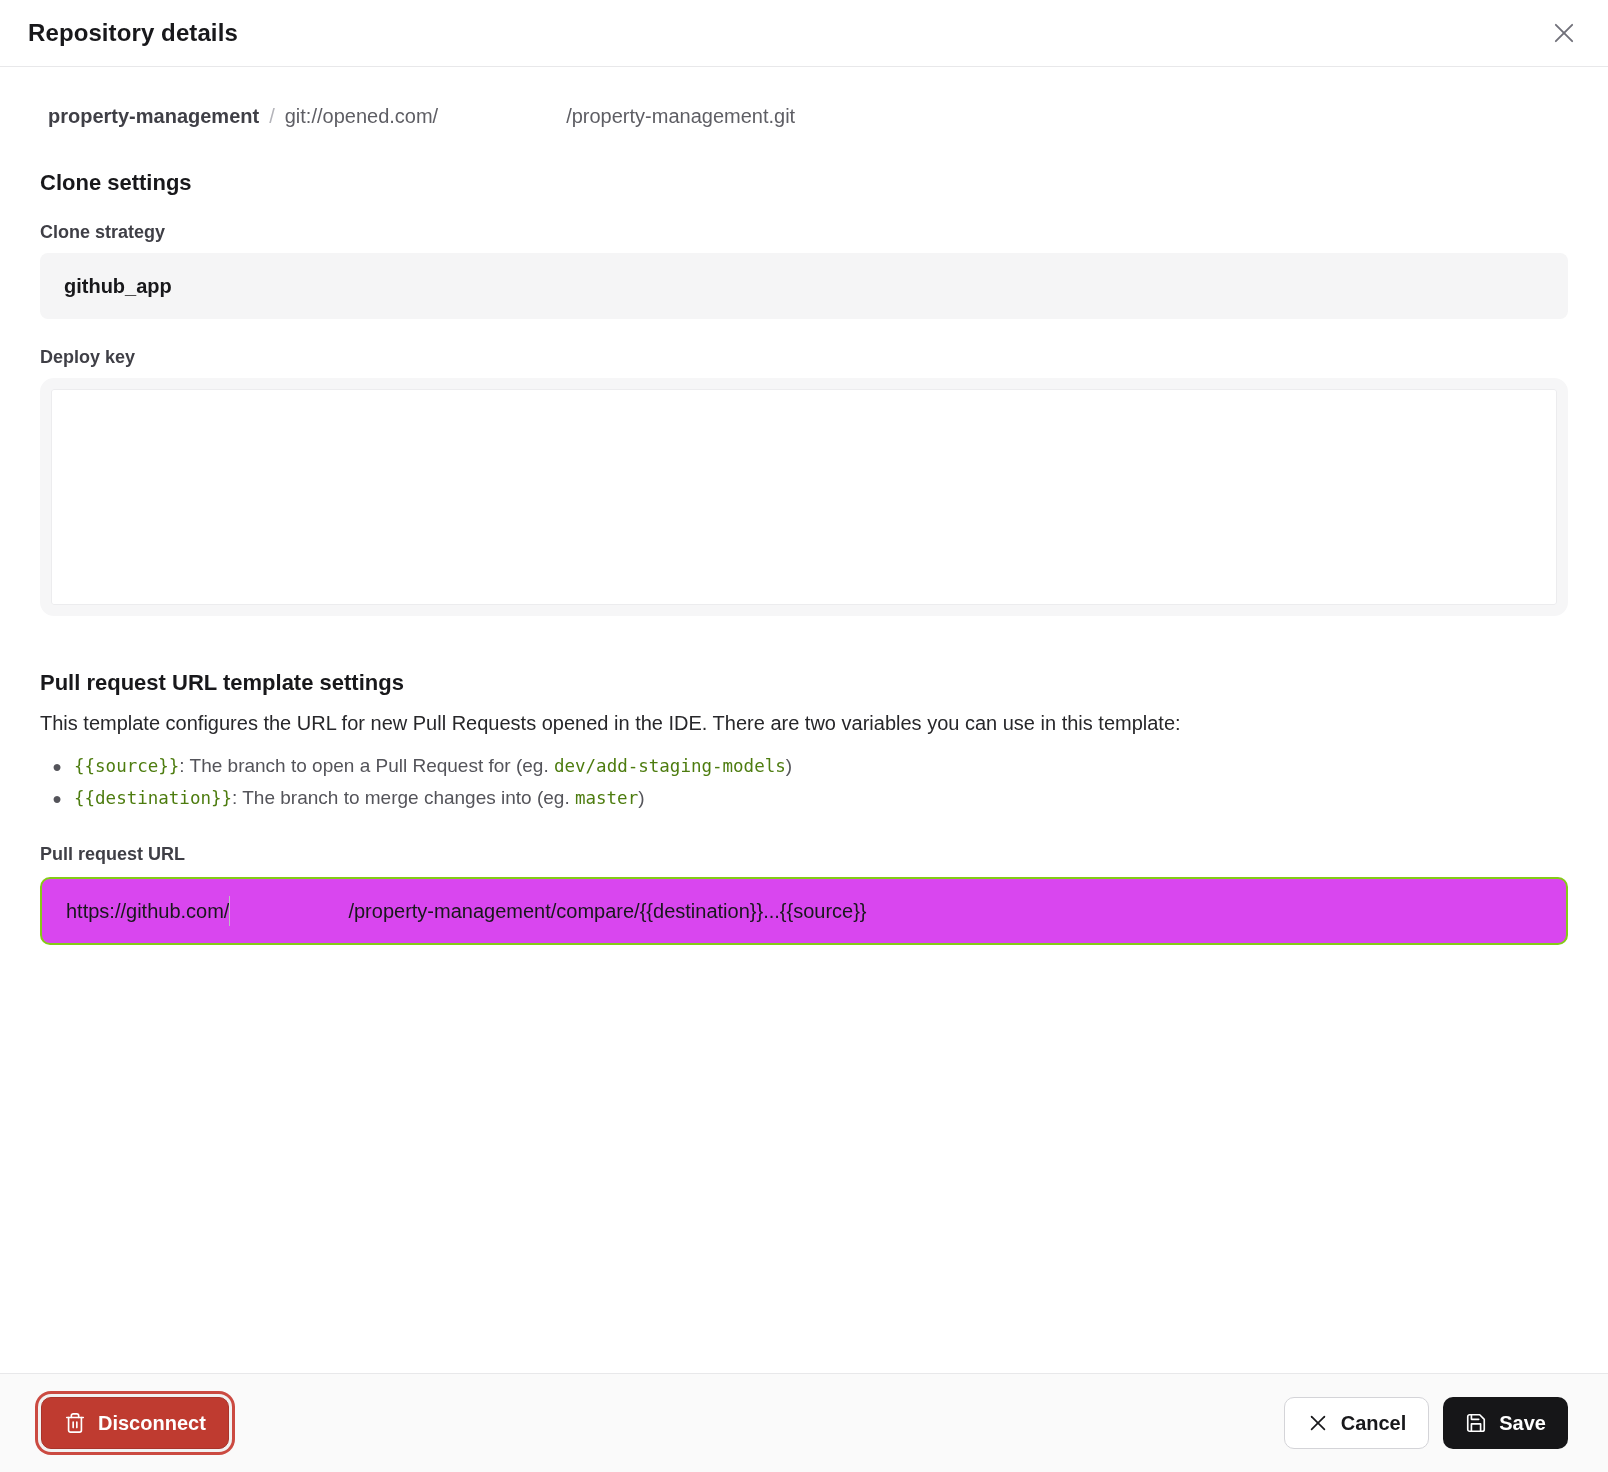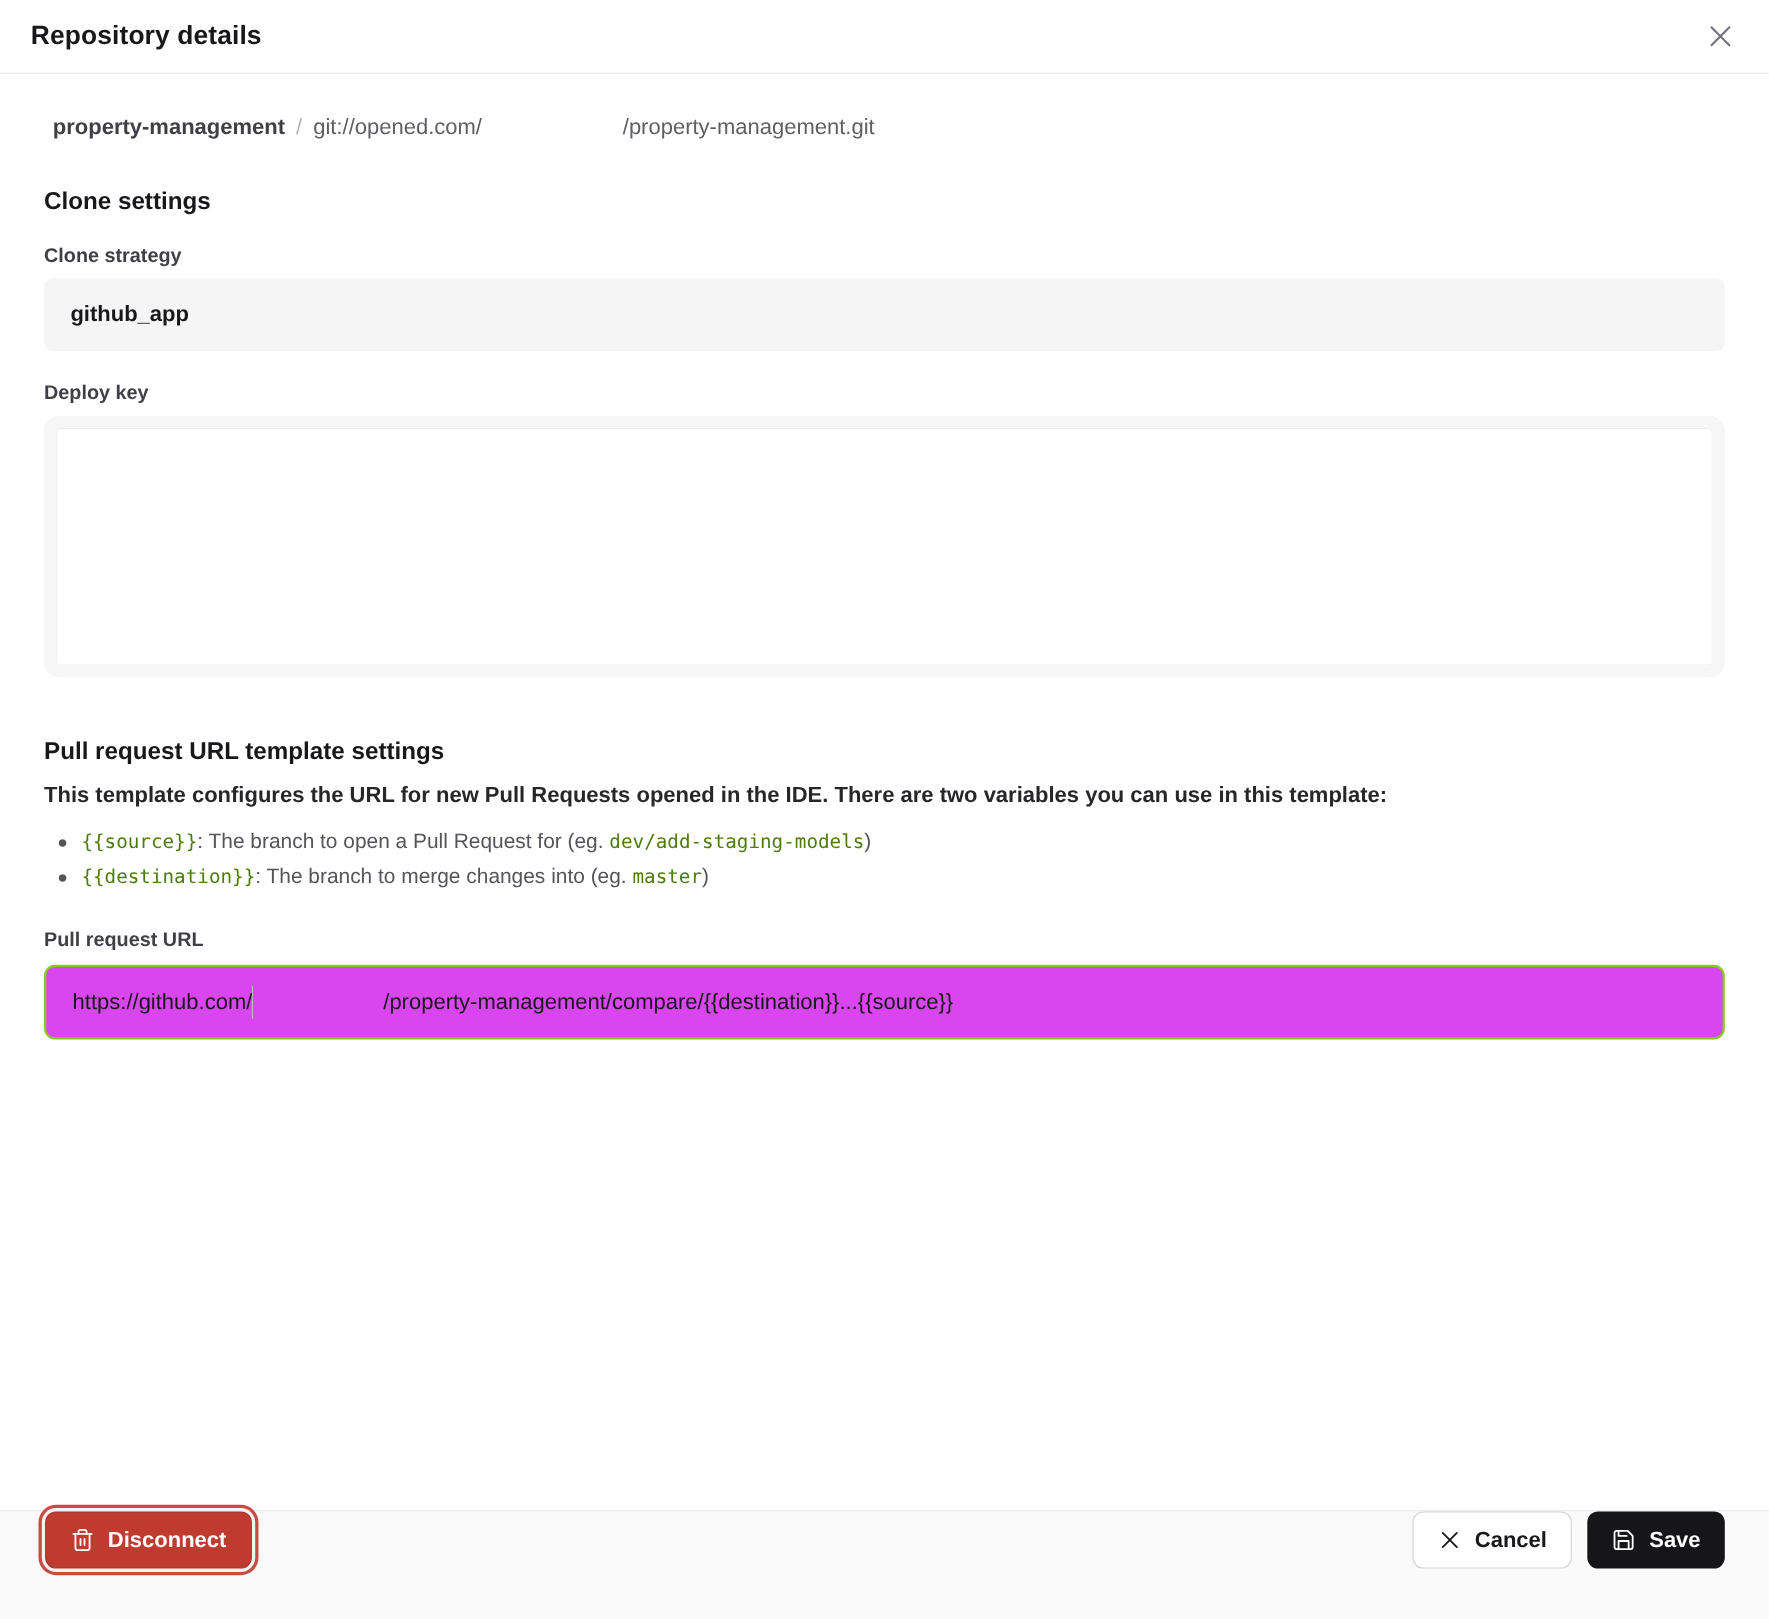--- a/index.html
+++ b/index.html
@@ -52,42 +52,42 @@
   .deploy-textarea {
     margin-top:10px; display:block; width:100%; height:238px;
     border:11px solid #f6f6f7; border-radius:14px;
     box-shadow: inset 0 0 0 1px #ececee;
     background:#fff; resize:none;
     font-family:"Liberation Mono", monospace; font-size:16px; color:#18181b;
     padding:14px 16px; outline:none;
   }
 
   .pr-heading { margin-top:54px; }
-  .pr-description { margin-top:12px; font-size:20px; color:#27272a; line-height:30px;font-weight:bold; }
+  .pr-description { margin-top:12px; font-size:20px; color:#27272a; line-height:30px; }
 
   .bullet-list { margin-top:12px; list-style:none; }
   .bullet-item { display:flex; align-items:baseline; line-height:31px; font-size:19px; color:#54545a; }
   .bullet-dot { width:34px; text-align:center; color:#54545a; font-size:16px; flex:0 0 34px; }
   .code { font-family:"DejaVu Sans Mono", monospace; font-size:17.5px; color:#4d7c0f; }
 
   .url-label { margin-top:30px; }
   .url-input {
     margin-top:12px; height:68px; width:100%;
     background:#d946ef; border:2px solid #84cc16; border-radius:10px;
     display:flex; align-items:center; padding:0 24px;
     font-size:20px; color:#18181b; white-space:pre;
   }
   .caret { width:1px; height:30px; background:#bdbdc2; flex:0 0 1px; }
   .url-redacted-gap { display:inline-block; width:118px; height:1px; }
 
   
   .modal-footer {
     flex:0 0 99px; height:99px;
     background:#fafafa; border-top:1px solid #e8e8ea;
-    display:flex; align-items:flex-start; justify-content:space-between;
+    display:flex; align-items:center; justify-content:space-between;
     padding:0 40px 0 37px;
     gap:21px;
   }
   .btn {
     display:inline-flex; align-items:center; gap:12px;
     height:52px; padding:0 22px; border-radius:10px;
     font-family:"Liberation Sans", sans-serif;
     font-size:20px; font-weight:700; cursor:pointer; border:none;
   }
   .btn-disconnect {

